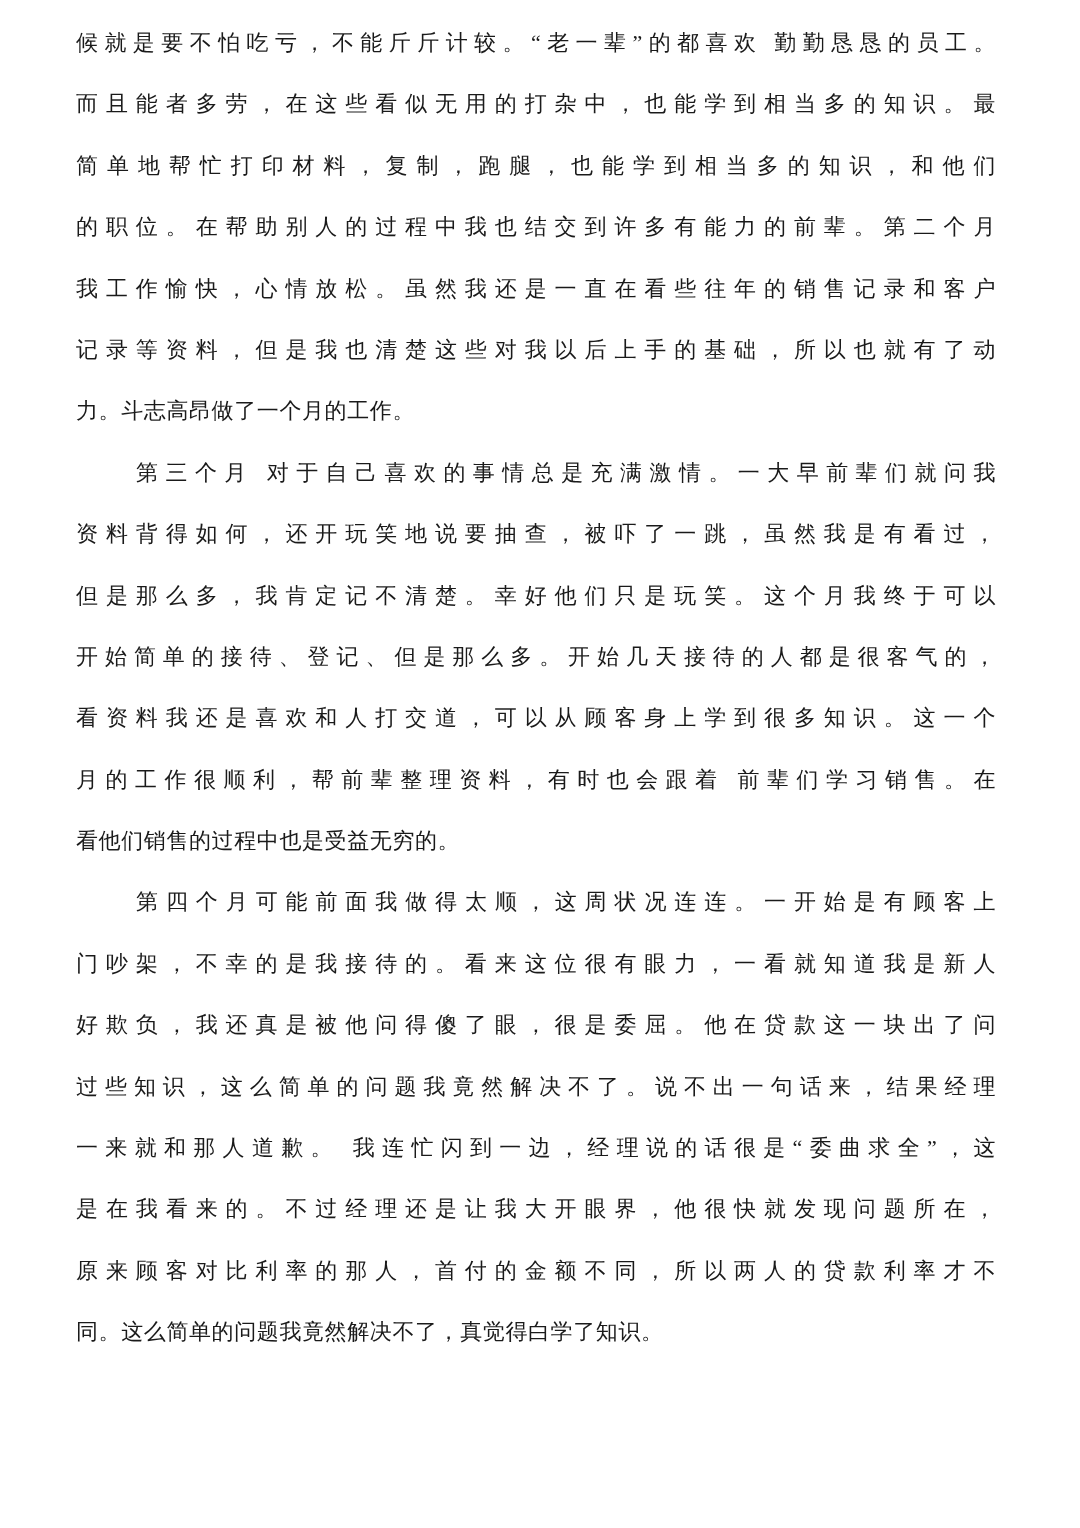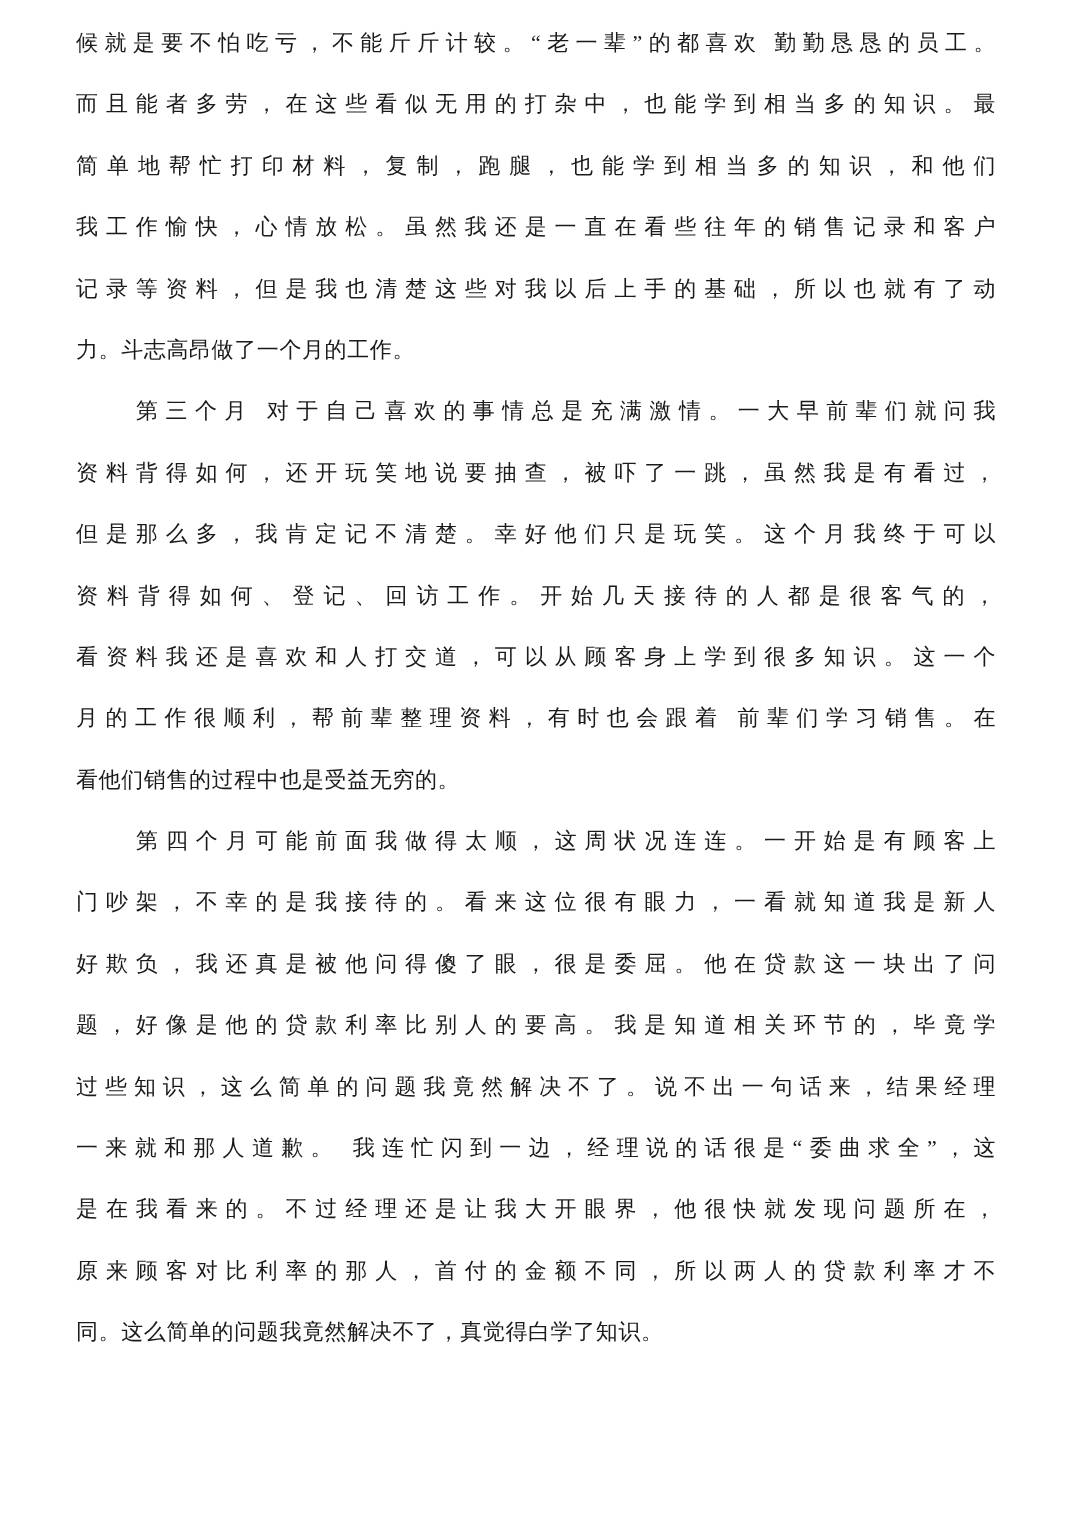--- a/index.html
+++ b/index.html
@@ -40,39 +40,39 @@
     }
   </style>
 </head>
 <body>
 
 <div class="page">
   <div>
     <span class="line">候就是要不怕吃亏，不能斤斤计较。“老一辈”的都喜欢 勤勤恳恳的员工。</span>
     <span class="line">而且能者多劳，在这些看似无用的打杂中，也能学到相当多的知识。最</span>
     <span class="line">简单地帮忙打印材料，复制，跑腿，也能学到相当多的知识，和他们</span>
+    <span class="line">的职位。在帮助别人的过程中我也结交到许多有能力的前辈。第二个月</span>
     <span class="line">我工作愉快，心情放松。虽然我还是一直在看些往年的销售记录和客户</span>
     <span class="line">记录等资料，但是我也清楚这些对我以后上手的基础，所以也就有了动</span>
     <span class="line last">力。斗志高昂做了一个月的工作。</span>
   </div>
 
   <div>
     <span class="line indent">第三个月 对于自己喜欢的事情总是充满激情。一大早前辈们就问我</span>
     <span class="line">资料背得如何，还开玩笑地说要抽查，被吓了一跳，虽然我是有看过，</span>
     <span class="line">但是那么多，我肯定记不清楚。幸好他们只是玩笑。这个月我终于可以</span>
-    <span class="line">资料背得如何、登记、回访工作。开始几天接待的人都是很客气的，</span>
+    <span class="line">开始简单的接待、登记、但是那么多。开始几天接待的人都是很客气的，</span>
     <span class="line">看资料我还是喜欢和人打交道，可以从顾客身上学到很多知识。这一个</span>
     <span class="line">月的工作很顺利，帮前辈整理资料，有时也会跟着 前辈们学习销售。在</span>
     <span class="line last">看他们销售的过程中也是受益无穷的。</span>
   </div>
 
   <div>
     <span class="line indent">第四个月可能前面我做得太顺，这周状况连连。一开始是有顾客上</span>
     <span class="line">门吵架，不幸的是我接待的。看来这位很有眼力，一看就知道我是新人</span>
     <span class="line">好欺负，我还真是被他问得傻了眼，很是委屈。他在贷款这一块出了问</span>
-    <span class="line">题，好像是他的贷款利率比别人的要高。我是知道相关环节的，毕竟学</span>
     <span class="line">过些知识，这么简单的问题我竟然解决不了。说不出一句话来，结果经理</span>
     <span class="line">一来就和那人道歉。 我连忙闪到一边，经理说的话很是“委曲求全”，这</span>
     <span class="line">是在我看来的。不过经理还是让我大开眼界，他很快就发现问题所在，</span>
     <span class="line">原来顾客对比利率的那人，首付的金额不同，所以两人的贷款利率才不</span>
     <span class="line last">同。这么简单的问题我竟然解决不了，真觉得白学了知识。</span>
   </div>
 </div>
 
 </body></html>

